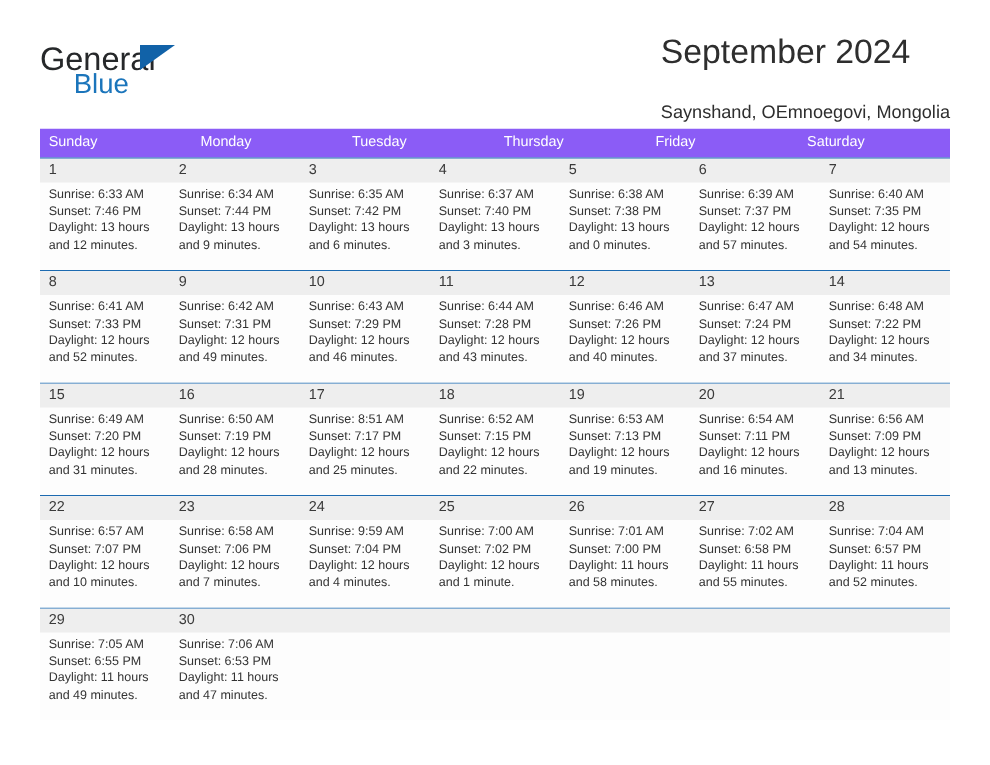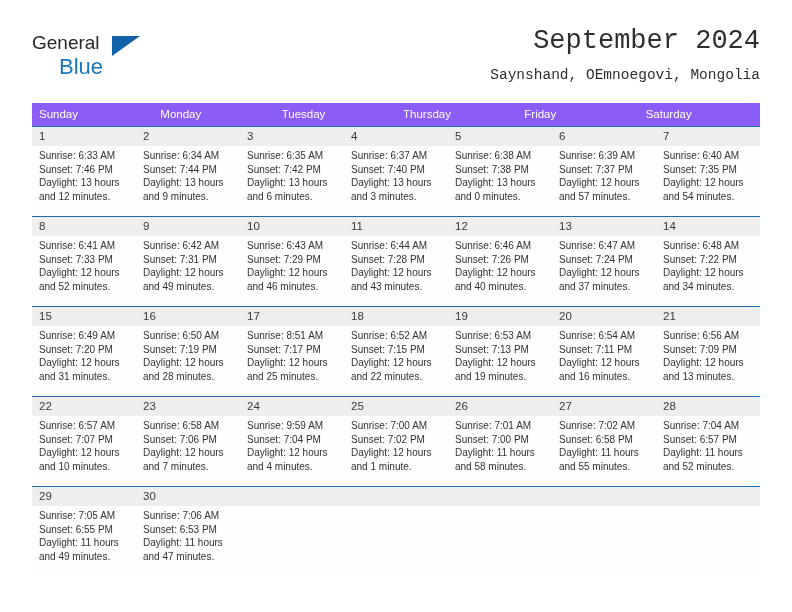--- a/index.html
+++ b/index.html
@@ -35,21 +35,21 @@
     position: absolute;
     left: 0;
     top: 8px;
     width: 140px;
     height: 52px;
   }
   .logo-general {
     position: absolute;
     left: 0;
     top: 0;
-    font-size: 19px;
+    font-size: 26px;
     letter-spacing: 0px;
     color: #26282a;
     font-family: "Liberation Sans", sans-serif;
   }
   .logo-blue {
     position: absolute;
     left: 27px;
     top: 22px;
     font-size: 22px;
     color: #1b75bb;
@@ -62,35 +62,33 @@
     width: 0;
     height: 0;
     border-left: 28px solid #1162a8;
     border-bottom: 20px solid transparent;
   }
 
   .title-block {
     position: absolute;
     right: 0;
     top: 0;
-    text-align: right;
-    font-family: Liberation Mono, monospace;
   }
   .cal-title {
     font-size: 27px;
     font-weight: normal;
     color: #2e2e2e;
     line-height: 34px;
     white-space: nowrap;
   }
   .cal-subtitle {
     font-size: 14.5px;
     color: #2e2e2e;
     line-height: 22px;
-    margin-top: 6px;
+    margin-top: 21px;
     white-space: nowrap;
   }
 
   
   .calendar {
     position: absolute;
     left: 32px;
     top: 103px;
     width: 728px;
   }

